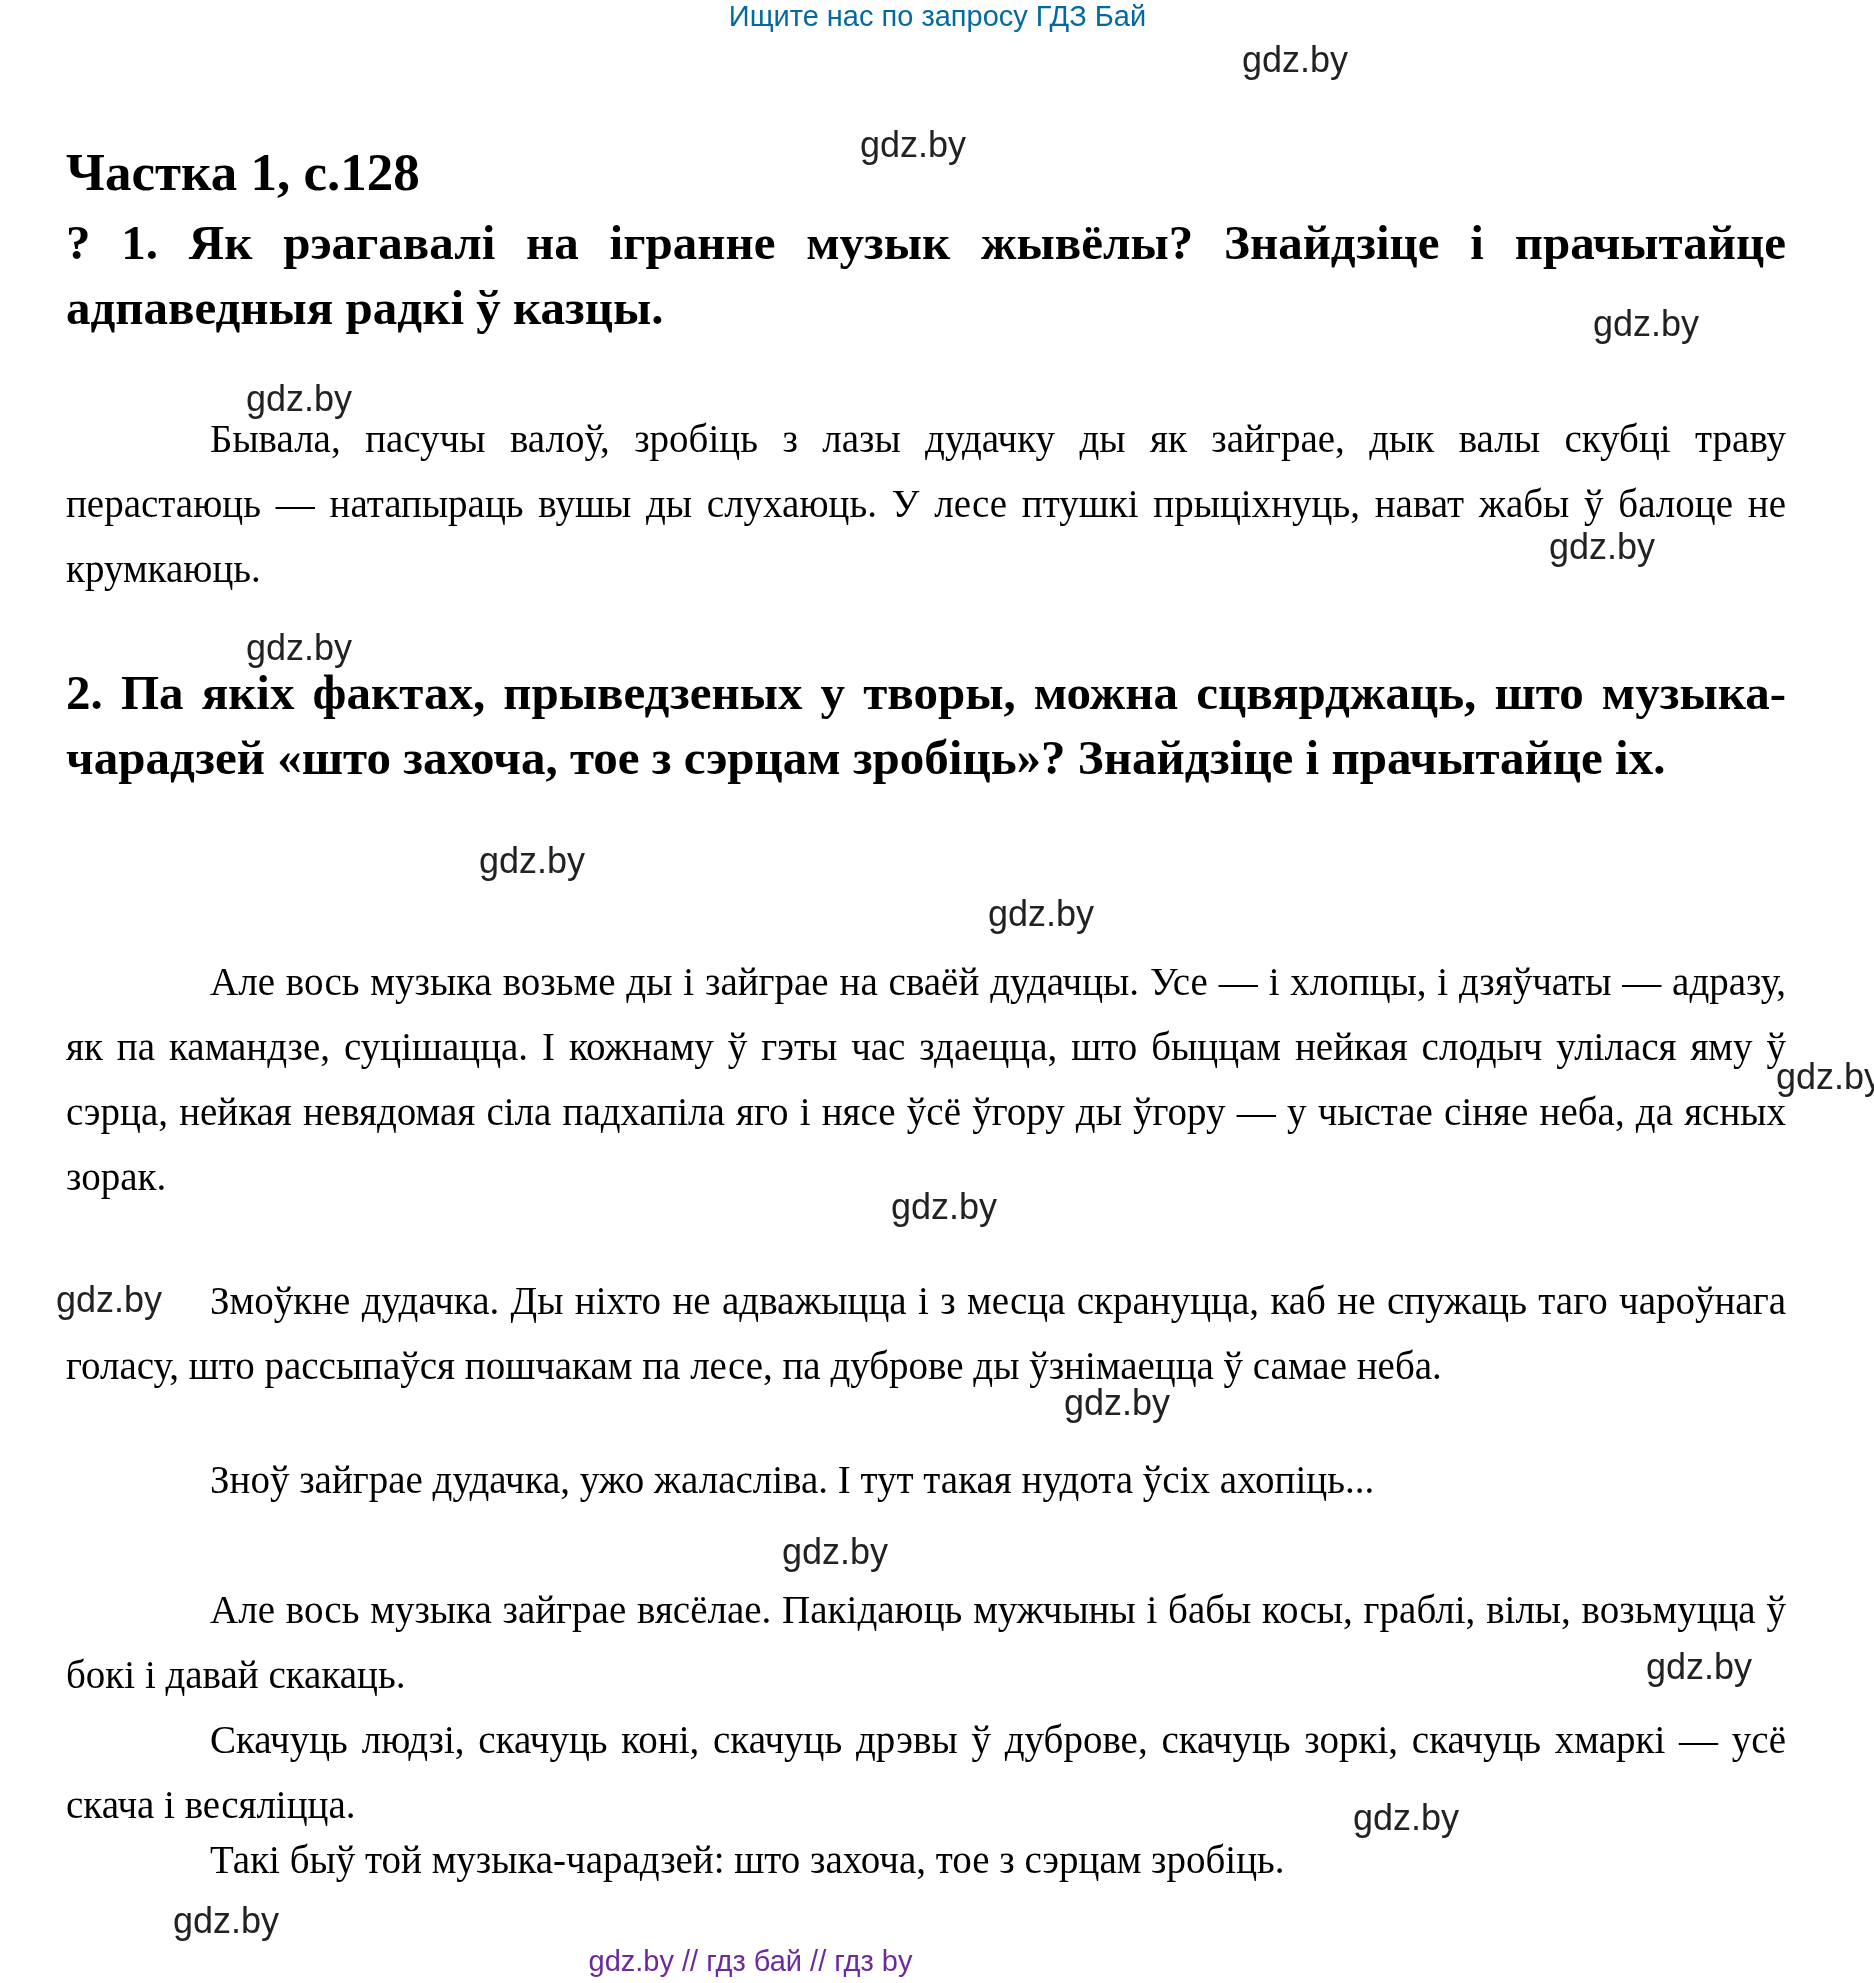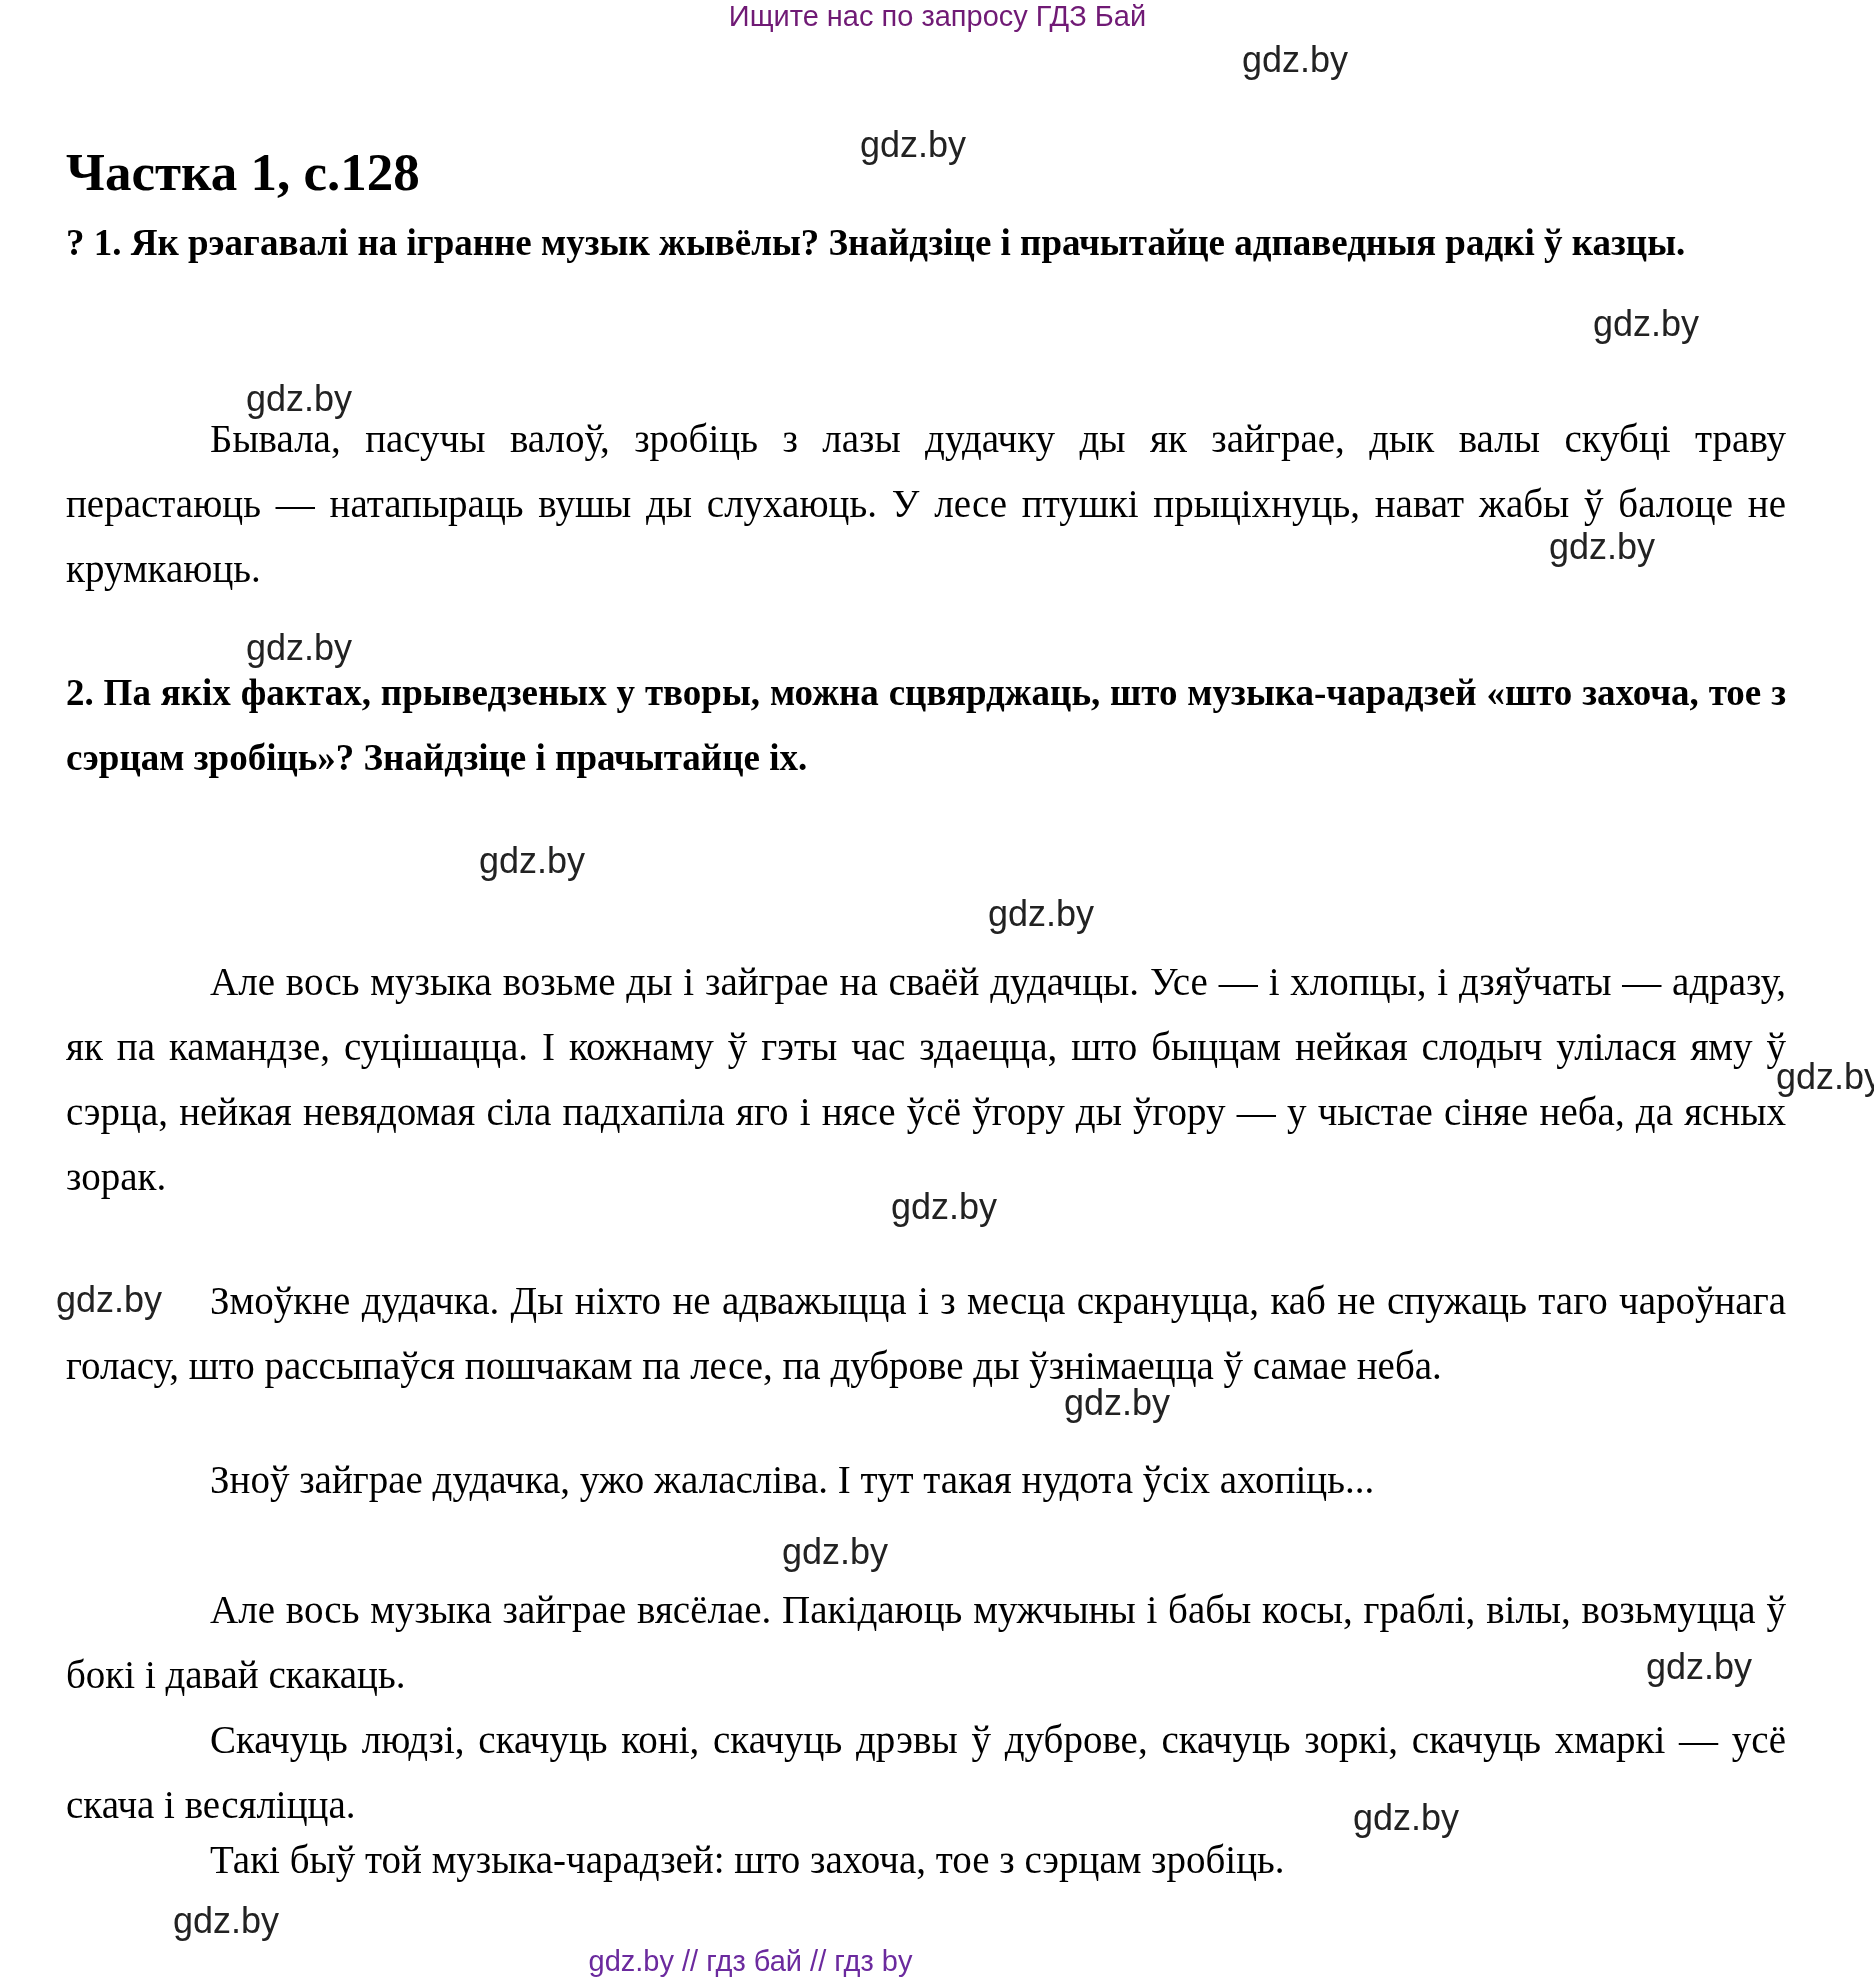--- a/index.html
+++ b/index.html
@@ -3,39 +3,39 @@
 <meta charset="utf-8">
 <style>
   html, body { margin: 0; padding: 0; background: #ffffff; }
   body {
     width: 1875px; height: 1983px; position: relative; overflow: hidden;
     font-family: "Liberation Serif", "DejaVu Serif", serif; color: #000;
   }
   .banner {
     position: absolute; top: 0; left: 0; width: 1875px; text-align: center;
     font-family: "Liberation Sans", "DejaVu Sans", sans-serif;
-    font-size: 29px; line-height: 33px; color: #701a75;
+    font-size: 29px; line-height: 33px; color: #0369a1;
   }
   .footer {
     position: absolute; top: 1945px; left: 0; width: 1501px; text-align: center;
     font-family: "Liberation Sans", "DejaVu Sans", sans-serif;
     font-size: 29px; line-height: 33px; color: #6b2a9e;
   }
   .wm {
     position: absolute;
     font-family: "Liberation Sans", "DejaVu Sans", sans-serif;
     font-size: 36px; line-height: 29px; color: #222;
   }
   .heading {
     position: absolute; left: 66px; top: 144px;
     font-weight: bold; font-size: 53px; line-height: 56px;
   }
   .question {
     position: absolute; left: 66px; width: 1720px;
-    font-weight: bold; font-size: 37px; line-height: 65px;
+    font-weight: bold; font-size: 49px; line-height: 65px;
     text-align: justify; text-align-last: left;
   }
   .para {
     position: absolute; left: 66px; width: 1720px;
     font-size: 39px; line-height: 65px;
     text-align: justify; text-align-last: left;
   }
   .indent { text-indent: 144px; }
 </style>
 </head>

